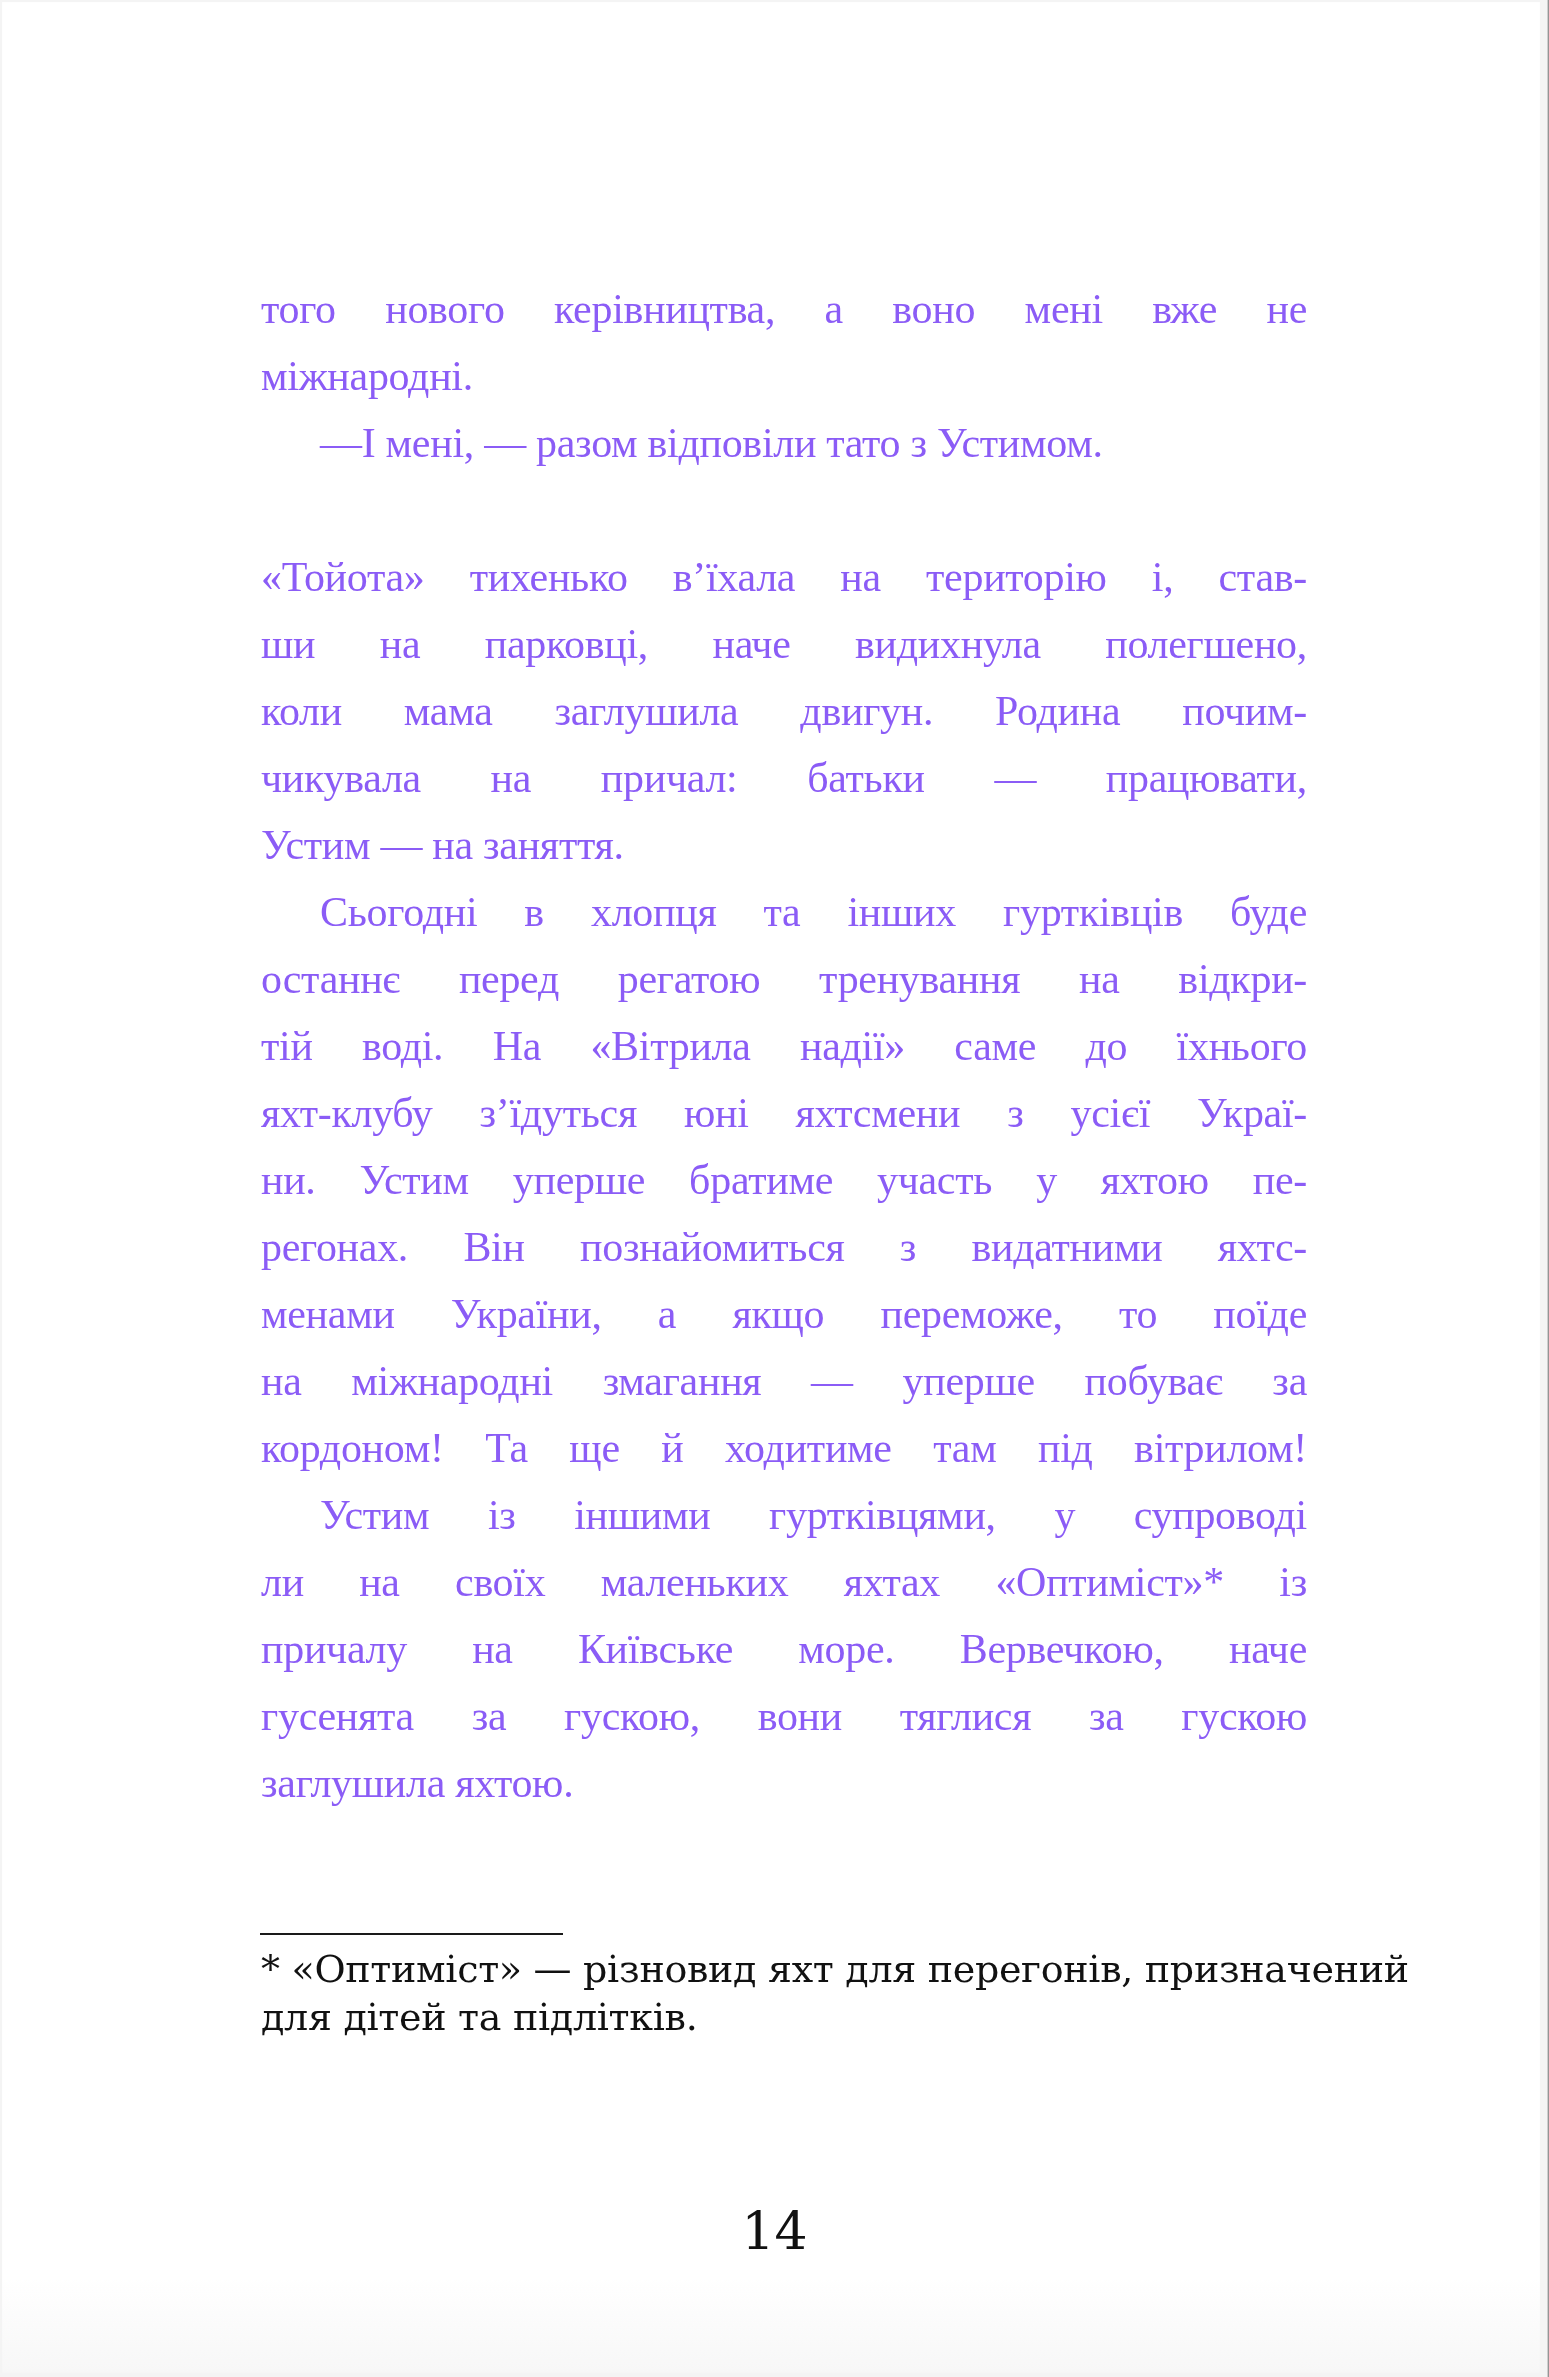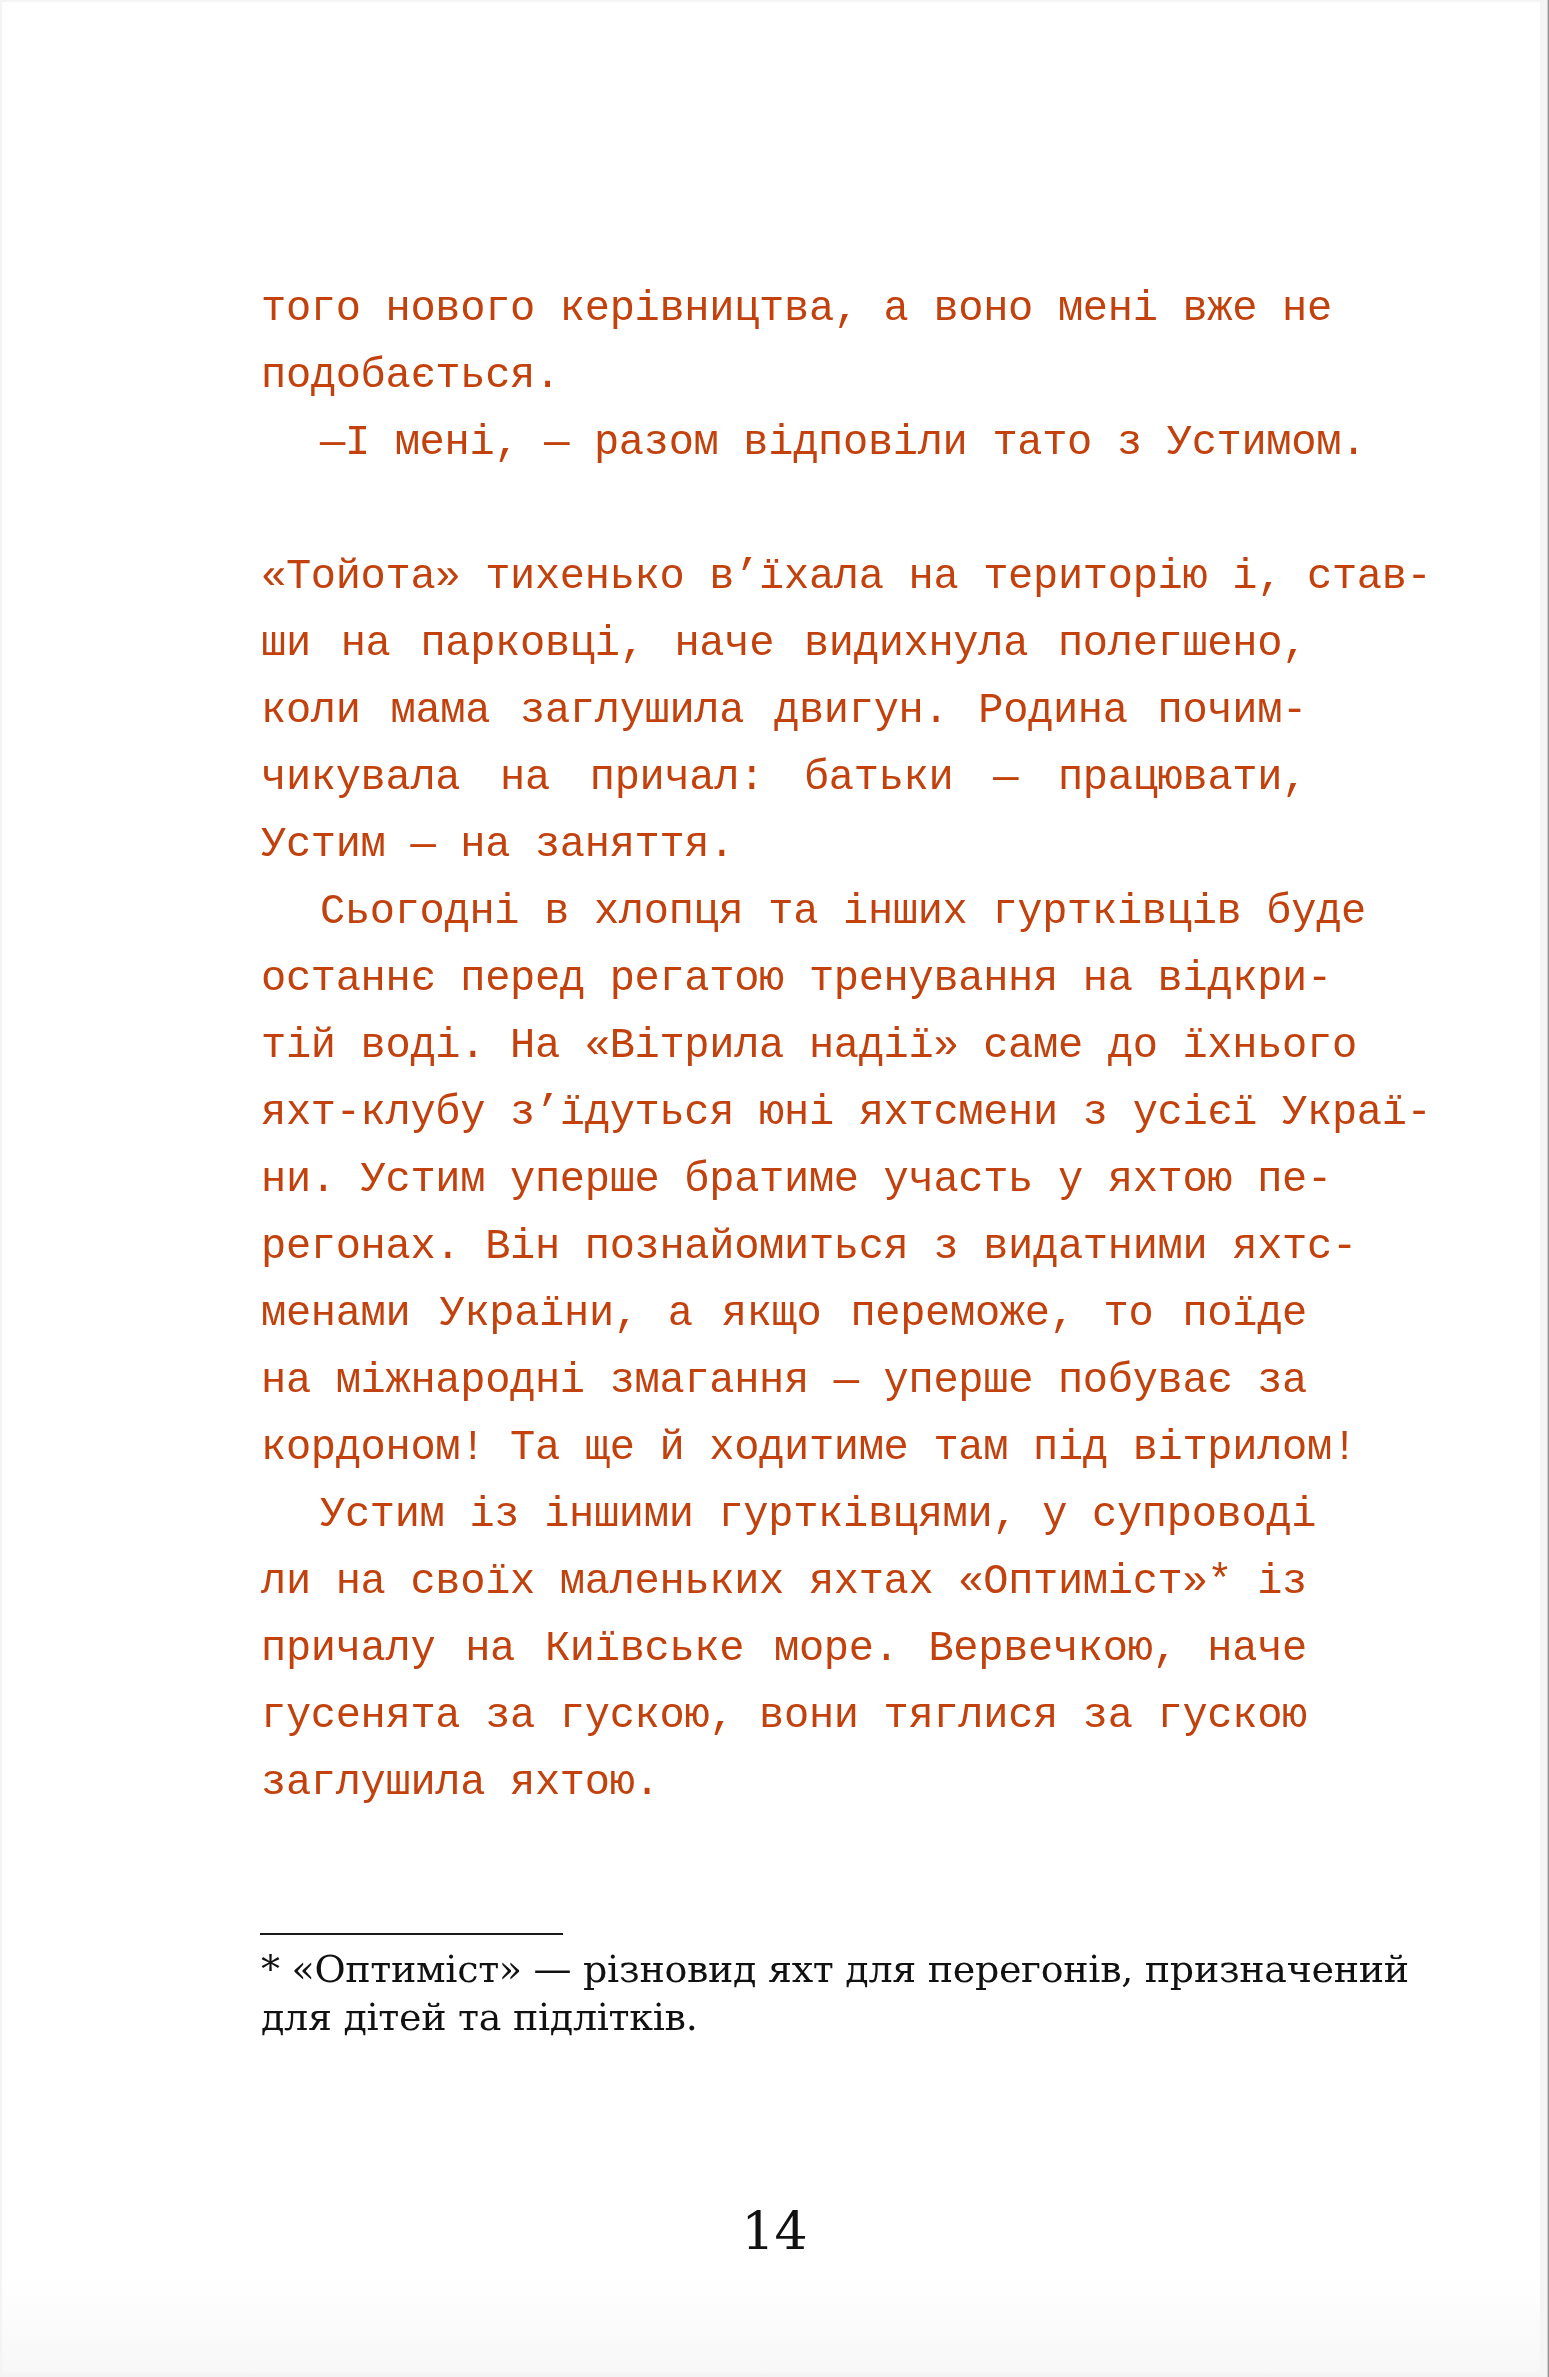--- a/index.html
+++ b/index.html
@@ -28,24 +28,24 @@
       right: 0;
       width: 2.4px;
       height: 2377px;
       background: linear-gradient(to right, #eaeaea 0%, #9a9a9a 70%, #7a7a7a 100%);
     }
     .text-block {
       position: absolute;
       left: 261px;
       top: 276px;
       width: 1046px;
-      font-family: Liberation Mono, monospace;
+      font-family: Liberation Serif, serif;
       font-size: 42px;
       line-height: 67px;
-      color: #c2410c;
+      color: #8b5cf6;
       letter-spacing: -0.3px;
     }
     .line {
       display: block;
       white-space: nowrap;
       text-align: justify;
       text-align-last: justify;
       height: 67px;
     }
     .line.last {
@@ -95,21 +95,21 @@
 <body>
 
 <div class="page">
 </div>
 <div class="edge-right"></div>
 
 <div class="text-block">
 
   <div>
     <span class="line">того нового керівництва, а воно мені вже не</span>
-    <span class="line last">подобається.</span>
+    <span class="line last">міжнародні.</span>
   </div>
 
   <div>
     <span class="line indent last">—І мені, — разом відповіли тато з Устимом.</span>
   </div>
   <div class="gap"></div>
 
   <div>
     <span class="line">«Тойота» тихенько в’їхала на територію і, став-</span>
     <span class="line">ши на парковці, наче видихнула полегшено,</span>

